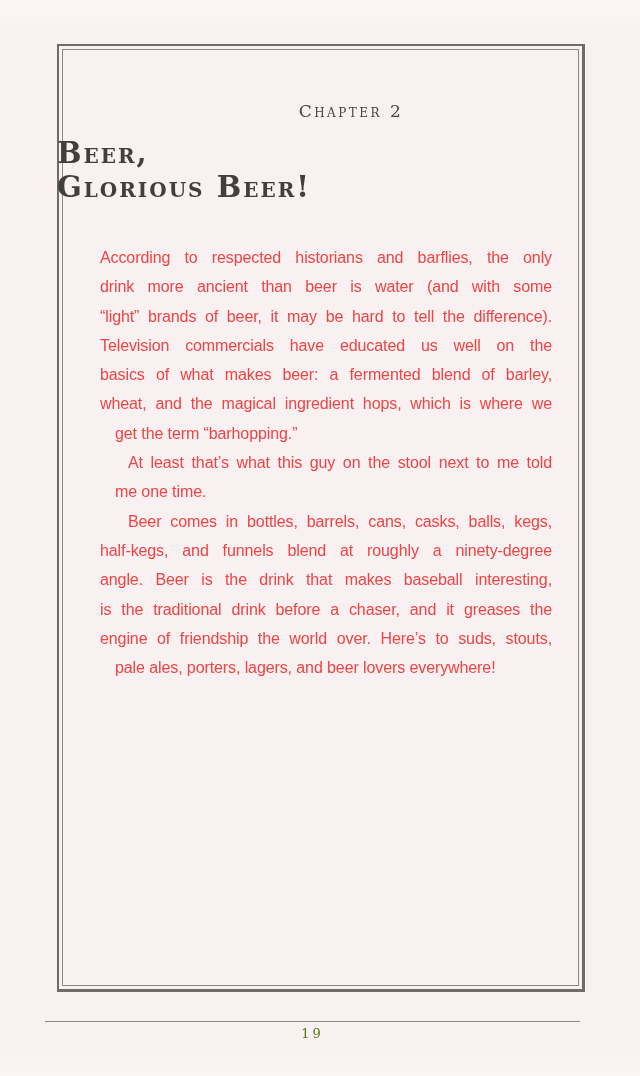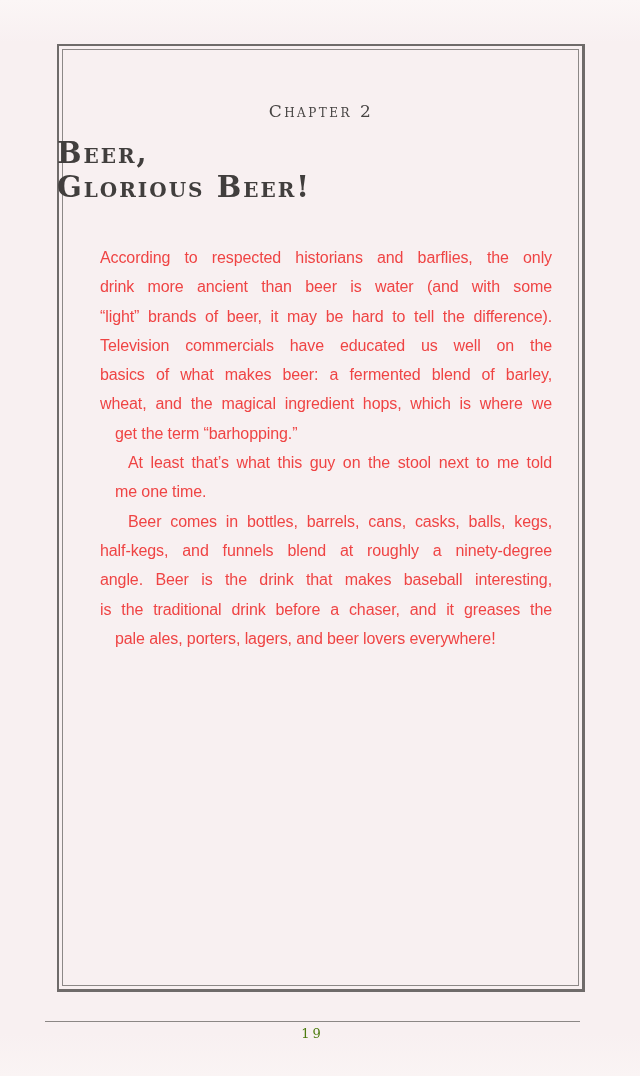--- a/index.html
+++ b/index.html
@@ -36,20 +36,21 @@
     position: absolute;
     left: 57px;
     top: 101px;
     width: 528px;
     text-align: center;
     font-family: "DejaVu Serif", serif;
     font-variant: small-caps;
     font-size: 17px;
     letter-spacing: 2.5px;
     color: #474443;
+    padding-left: 30px;
   }
   .book-title {
     position: absolute;
     left: 57px;
     top: 136px;
     width: 528px;
     text-align: left;
     font-family: "DejaVu Serif", serif;
     font-variant: small-caps;
     font-weight: bold;
@@ -121,18 +122,19 @@
     <div class="line">Television commercials have educated us well on the</div>
     <div class="line">basics of what makes beer: a fermented blend of barley,</div>
     <div class="line">wheat, and the magical ingredient hops, which is where we</div>
     <div class="line last">get the term “barhopping.”</div>
     <div class="line indent">At least that’s what this guy on the stool next to me told</div>
     <div class="line last">me one time.</div>
     <div class="line indent">Beer comes in bottles, barrels, cans, casks, balls, kegs,</div>
     <div class="line">half-kegs, and funnels blend at roughly a ninety-degree</div>
     <div class="line">angle. Beer is the drink that makes baseball interesting,</div>
     <div class="line">is the traditional drink before a chaser, and it greases the</div>
+    <div class="line">engine of friendship the world over. Here’s to suds, stouts,</div>
     <div class="line last">pale ales, porters, lagers, and beer lovers everywhere!</div>
   </div>
 
 <div class="footer-rule"></div>
 
 <div class="page-number">19</div>
 
 </body></html>

